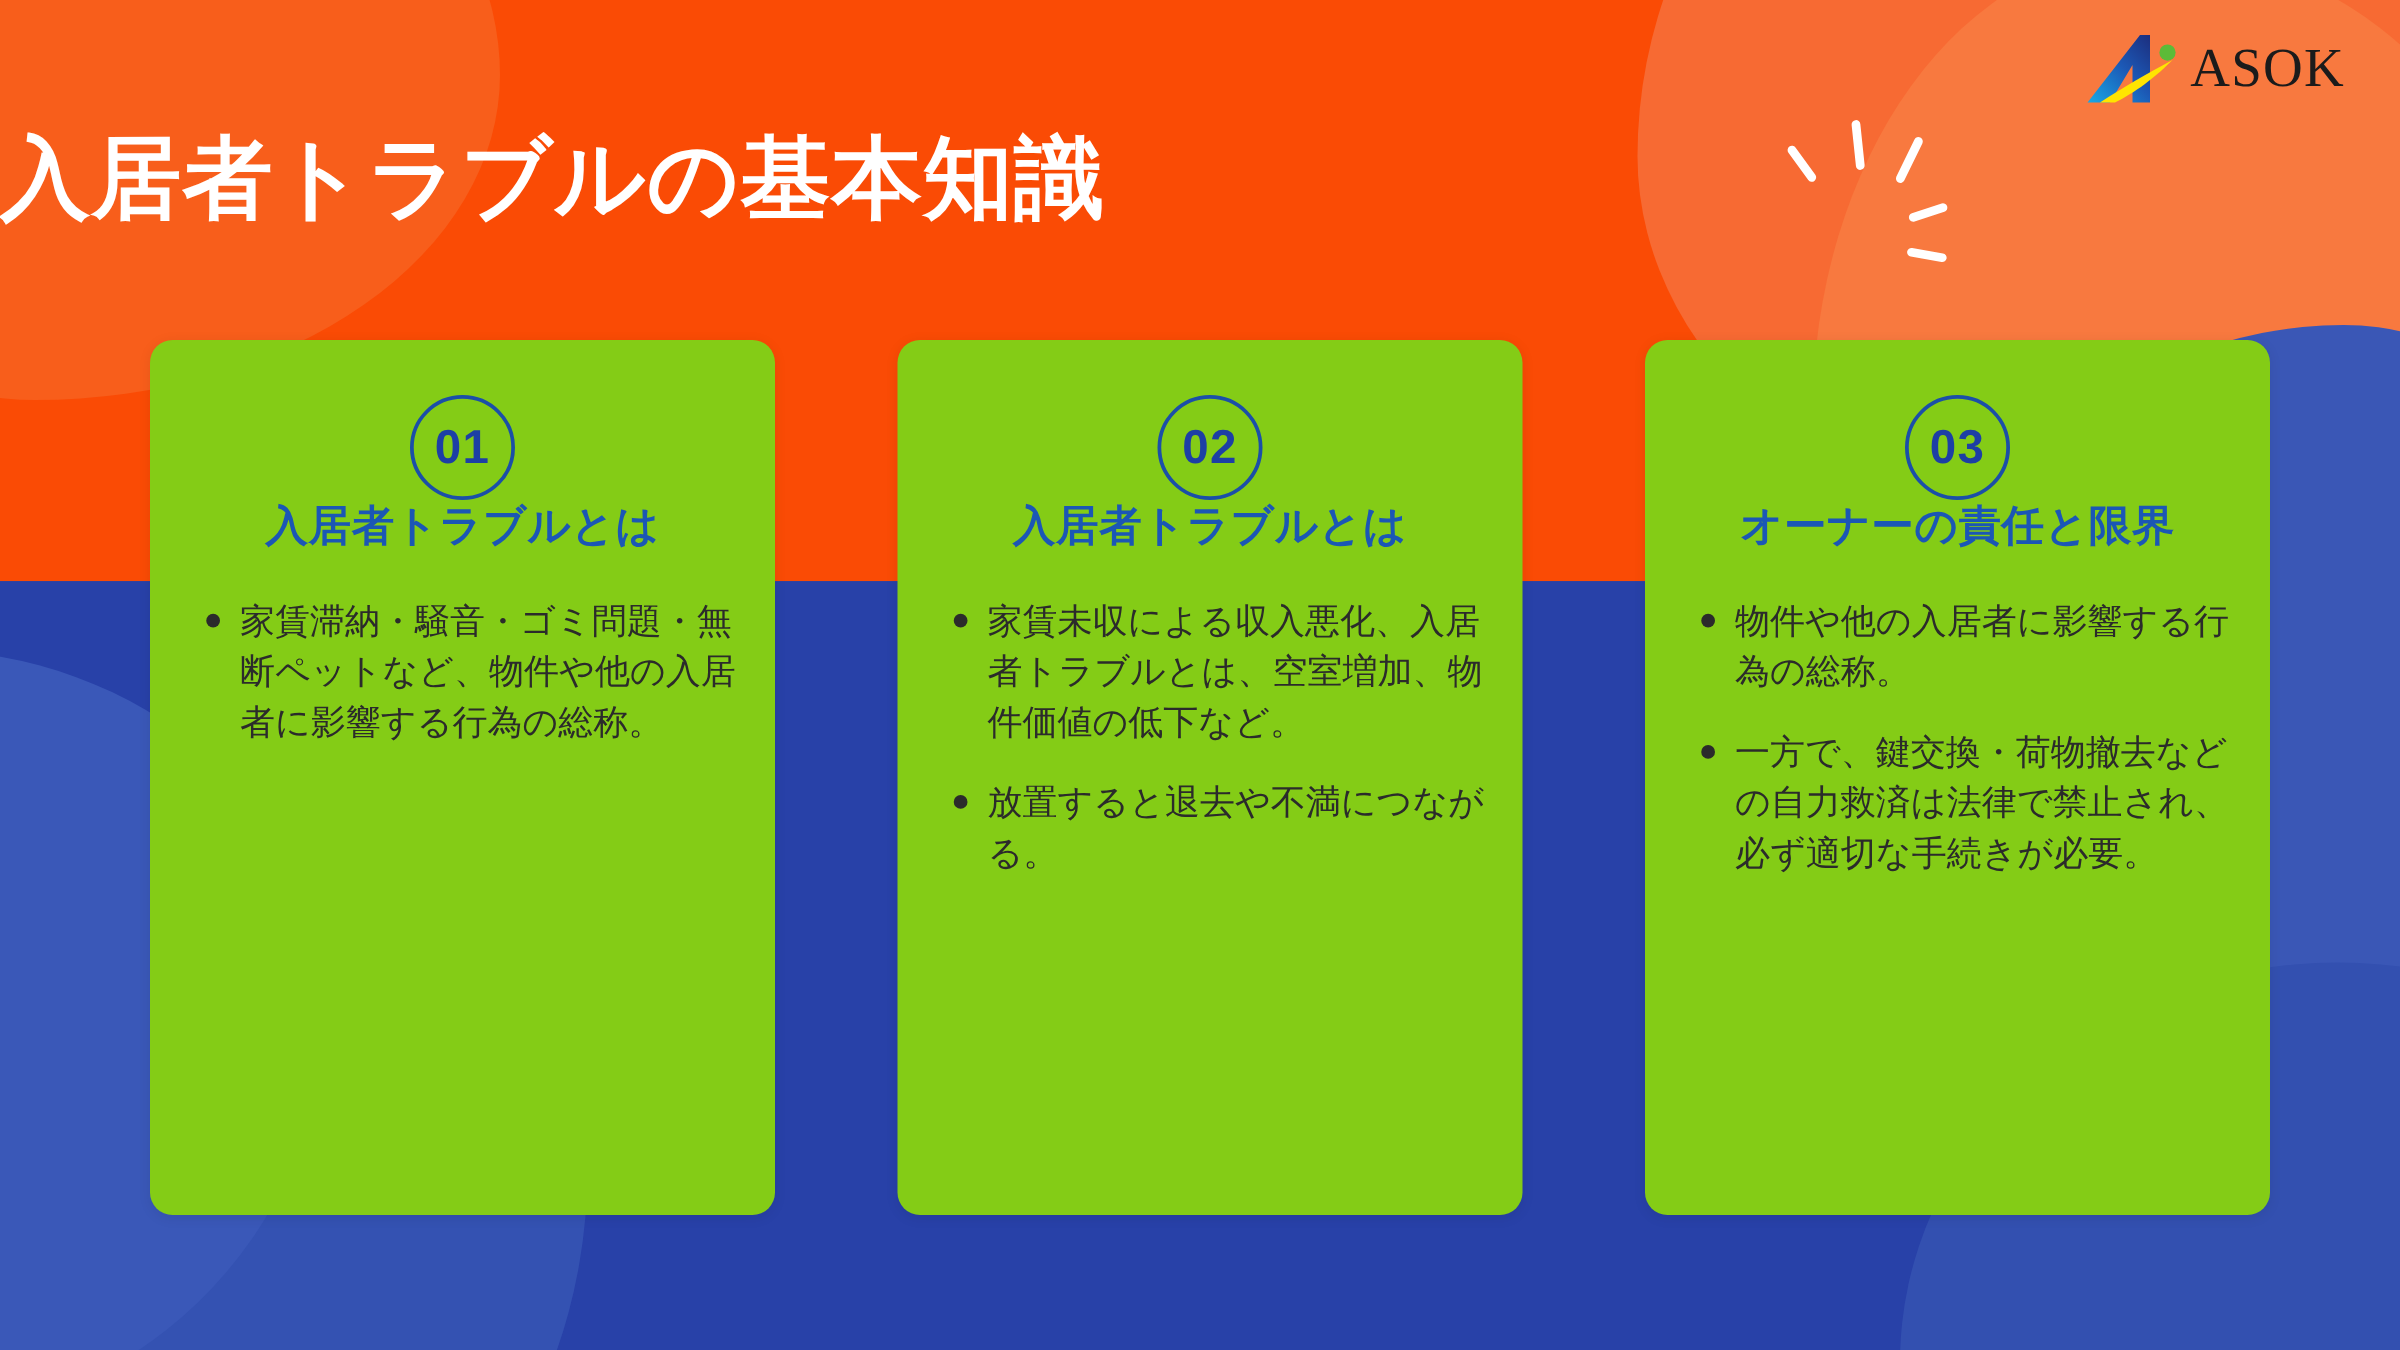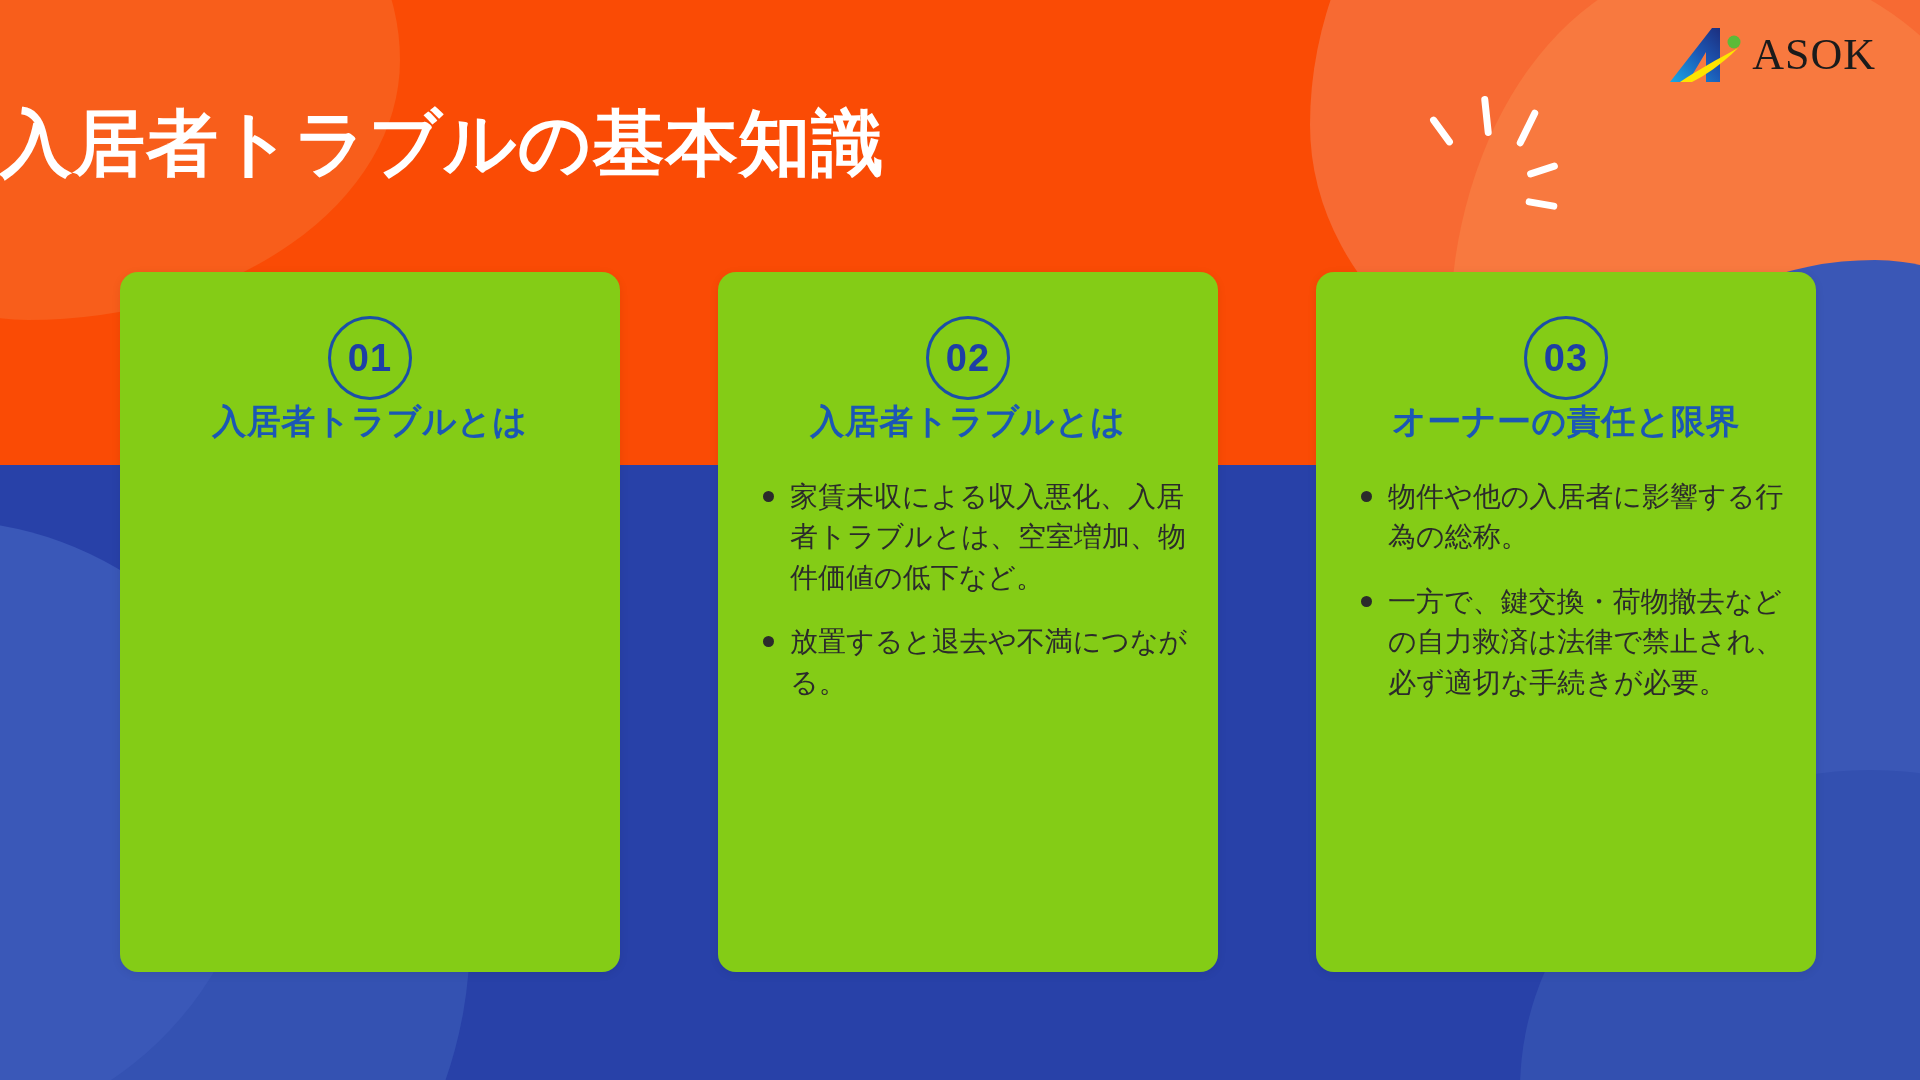--- a/index.html
+++ b/index.html
@@ -157,20 +157,21 @@
     <span class="sp4"></span>
       <span class="sp5"></span>
   </div>
 
   <div id="cards">
 
     <div class="card">
       <div class="badge">01</div>
       <div class="card-title">入居者トラブルとは</div>
       <ul class="bullets">
+        <li>家賃滞納・騒音・ゴミ問題・無断ペットなど、物件や他の入居者に影響する行為の総称。</li>
       </ul>
     </div>
 
     <div class="card">
       <div class="badge">02</div>
       <div class="card-title">入居者トラブルとは</div>
       <ul class="bullets">
         <li>家賃未収による収入悪化、入居者トラブルとは、空室増加、物件価値の低下など。</li>
         <li>放置すると退去や不満につながる。</li>
       </ul>

